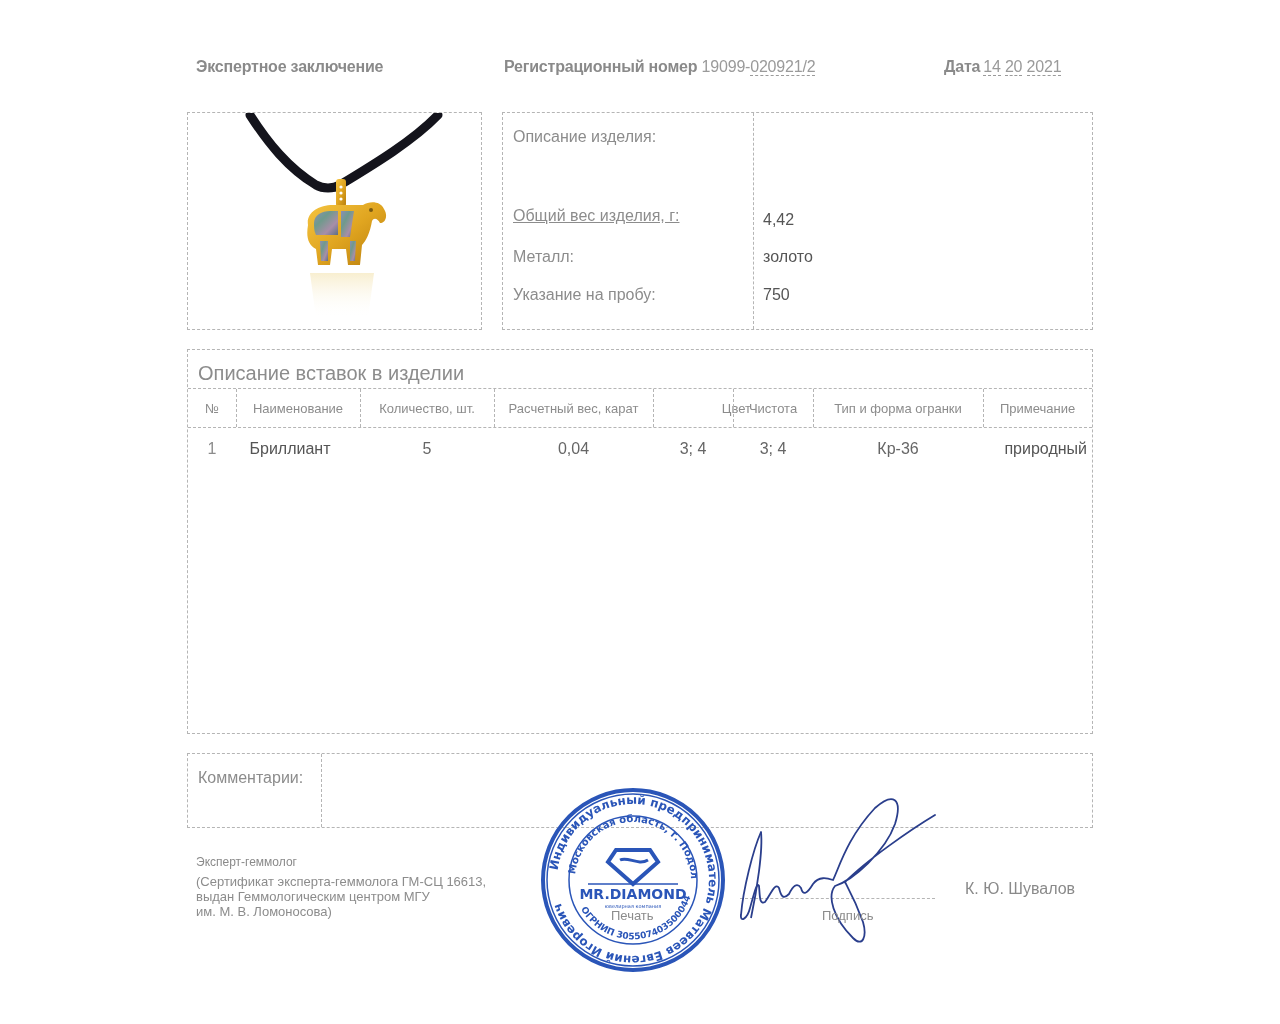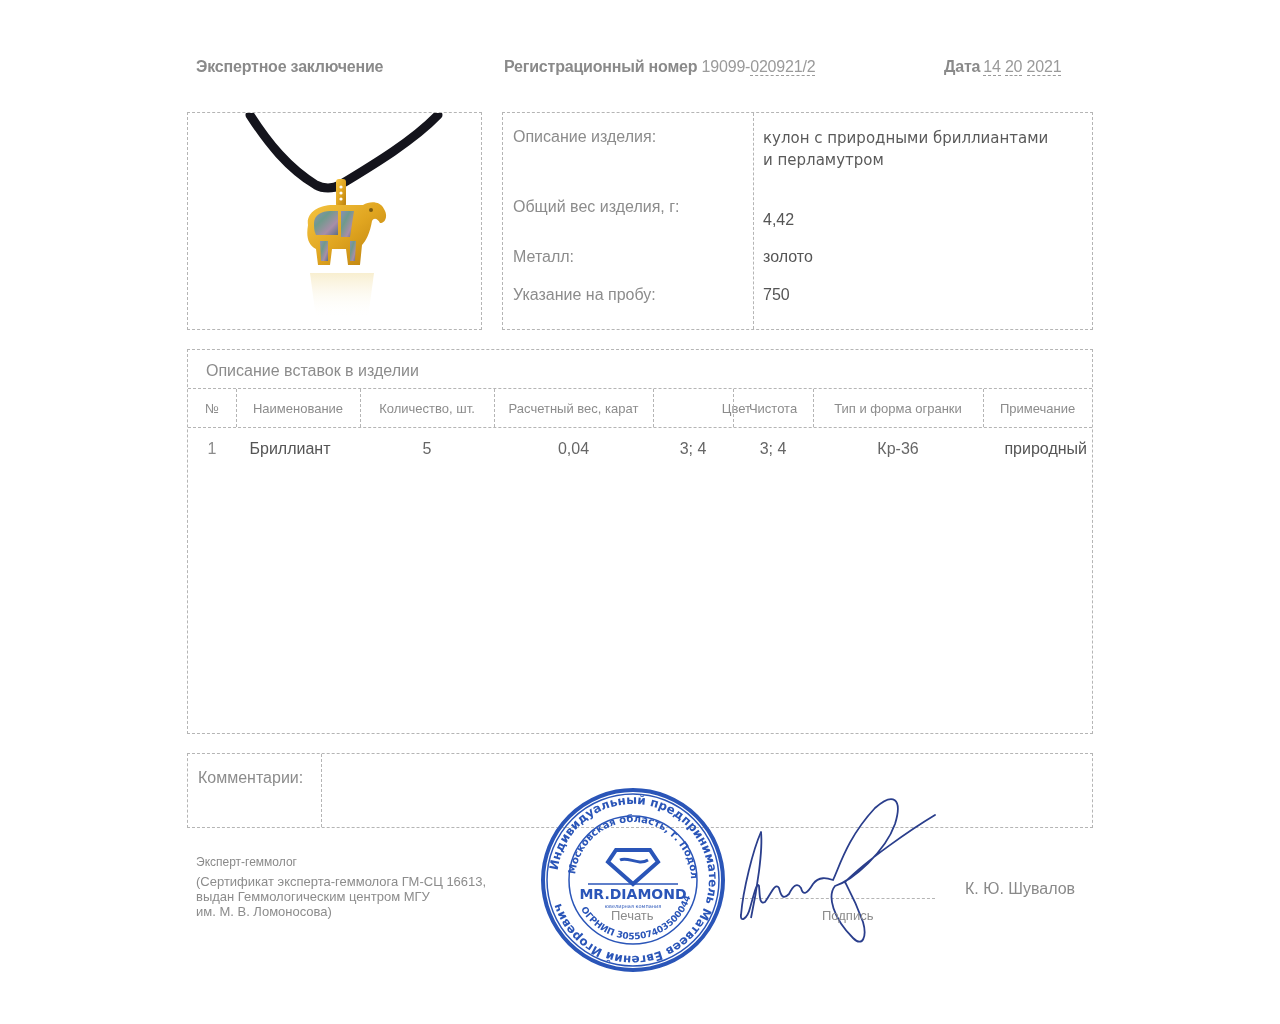--- a/index.html
+++ b/index.html
@@ -18,21 +18,21 @@
 
     
     #info { left: 502px; top: 112px; width: 591px; height: 218px; }
     #info .divider { position: absolute; left: 250px; top: 0; bottom: 0; border-left: 1px dashed #b5b5b5; }
     .lbl { font-size: 16px; color: #8c8c8c; }
     .val2 { font-size: 16px; color: #555555; }
     .desc { font-family: "DejaVu Sans", sans-serif; font-size: 15px; line-height: 22px; color: #5a5a5a; }
 
     
     #inserts { left: 187px; top: 349px; width: 906px; height: 385px; }
-    #inserts .title { position: absolute; left: 18px; top: 12px; font-size: 16px; color: #8c8c8c; }
+    #inserts .title { position: absolute; left: 10px; top: 12px; font-size: 20px; color: #8c8c8c; }
     #inserts .hrow { position: absolute; left: 0; right: 0; top: 38px; height: 38px;
                      border-top: 1px dashed #b5b5b5; border-bottom: 1px dashed #b5b5b5; }
     .th { position: absolute; top: 0; height: 38px; line-height: 40px; font-size: 13px; color: #8c8c8c; text-align: center; }
     .vsep { position: absolute; top: 0; height: 38px; border-left: 1px dashed #b5b5b5; }
     .td { position: absolute; top: 90px; font-size: 16px; color: #666666; text-align: center; }
 
     
     #comment { left: 187px; top: 753px; width: 906px; height: 75px; }
     #comment .divider { position: absolute; left: 133px; top: 0; bottom: 0; border-left: 1px dashed #b5b5b5; }
 
@@ -92,26 +92,22 @@
     <circle cx="183" cy="97" r="2" fill="#7a5a10"></circle>
 
     <path d="M122 160 L186 160 L180 205 L128 205 Z" fill="url(#refl)"></path>
   </svg>
 </div>
 
 <div id="info" class="abs dash">
   <div class="divider"></div>
 
   <div class="abs lbl" style="left:10px;top:15px;">Описание изделия:</div>
-  <div class="abs desc" style="left:260px;top:14px;">
-    <div>кулон с природными бриллиантами</div>
-    <div>и перламутром</div>
-  </div>
 
-  <div class="abs lbl" style="left:10px;top:85px;">Общий вес изделия, г:</div>
+  <div class="abs lbl" style="left:10px;top:94px;text-decoration:underline;">Общий вес изделия, г:</div>
   <div class="abs val2" style="left:260px;top:98px;">4,42</div>
 
   <div class="abs lbl" style="left:10px;top:135px;">Металл:</div>
   <div class="abs val2" style="left:260px;top:135px;">золото</div>
 
   <div class="abs lbl" style="left:10px;top:173px;">Указание на пробу:</div>
   <div class="abs val2" style="left:260px;top:173px;">750</div>
 </div>
 
 <div id="inserts" class="abs dash">

